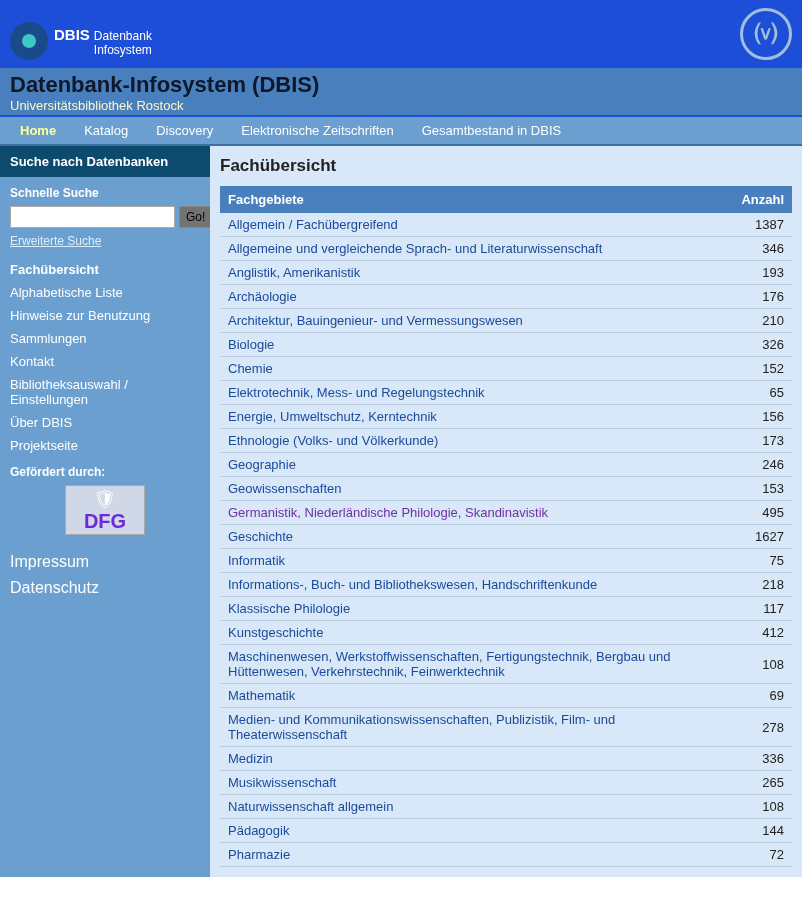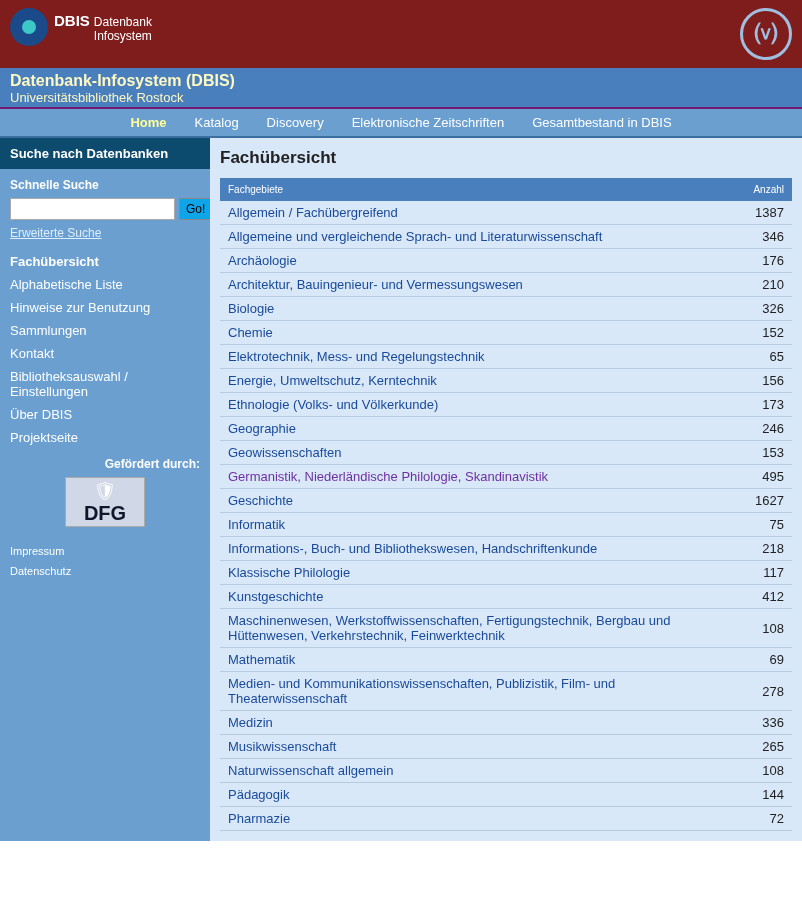--- a/index.html
+++ b/index.html
@@ -1,62 +1,62 @@
 <!DOCTYPE html>
 <html><head>
   <meta charset="utf-8">
   <style>
     * { margin: 0; padding: 0; box-sizing: border-box; }
     body { font-family: Arial, Helvetica, sans-serif; font-size: 13px; background: #fff; width: 802px; }
 
     
-    #header { background: #7f1d1d; padding: 8px 10px; display: flex; align-items: flex-start; justify-content: space-between; }
+    #header { background: #1d4ed8; padding: 8px 10px; display: flex; align-items: flex-end; justify-content: space-between; }
     #header-logo { display: flex; align-items: center; gap: 6px; }
     #header-logo .logo-circle { width: 38px; height: 38px; background: #1a4a8a; border-radius: 50%; display: flex; align-items: center; justify-content: center; }
     #header-logo .logo-circle .dot-teal { width: 14px; height: 14px; background: #3dc8c8; border-radius: 50%; }
     #header-logo .logo-text { color: white; font-weight: bold; font-size: 15px; }
     #header-right-logo { width: 52px; height: 52px; border: 3px solid #a0bfdf; border-radius: 50%; display: flex; align-items: center; justify-content: center; background: transparent; }
     #header-right-logo span { color: #a0bfdf; font-size: 22px; font-weight: bold; }
 
     #title-bar { background: #4a7fbd; padding: 4px 10px 2px 10px; }
-    #title-bar h1 { color: #fef9c3; font-size: 16px; font-weight: bold; }
+    #title-bar h1 { color: #0f172a; font-size: 22px; font-weight: bold; }
     #title-bar p { color: #fef9c3; font-size: 13px; }
 
     
-    #nav { background: #6a9fd0; border-top: 2px solid #701a75; border-bottom: 2px solid #3a6fa0; display: flex; gap: 0; padding: 0 6px; justify-content: center; }
+    #nav { background: #6a9fd0; border-top: 2px solid #1d4ed8; border-bottom: 2px solid #3a6fa0; display: flex; gap: 0; padding: 0 6px; }
     #nav a { color: white; text-decoration: none; padding: 6px 14px; font-size: 13px; display: inline-block; }
     #nav a.active { color: #ffff99; font-weight: bold; }
 
     
     #layout { display: flex; }
 
     
     #sidebar { width: 210px; min-width: 210px; background: #6a9fd0; padding: 0; }
     #sidebar-title { background: #0c4a6e; color: white; font-weight: bold; font-size: 13px; padding: 8px 10px; }
     #sidebar-section { padding: 4px 0; }
     #sidebar-section .section-title { color: white; font-weight: bold; font-size: 12px; padding: 5px 10px 2px 10px; }
     #quick-search { padding: 4px 10px 6px 10px; display: flex; gap: 4px; }
     #quick-search input { flex: 1; border: 1px solid #aaa; padding: 3px 4px; font-size: 12px; }
-    #quick-search button { background: #0ea5e9; border: 1px solid #888; font-size: 12px; padding: 2px 6px; cursor: pointer; }
+    #quick-search button { background: #737373; border: 1px solid #888; font-size: 12px; padding: 2px 6px; cursor: pointer; }
     #adv-search { color: #ddefff; font-size: 12px; padding: 0 10px 6px 10px; text-decoration: underline; cursor: pointer; display: block; }
     #sidebar-menu a { display: block; color: white; text-decoration: none; padding: 4px 10px; font-size: 13px; }
     #sidebar-menu .active { font-weight: bold; }
-    #sidebar-promo { padding: 8px 10px; color: white; font-size: 12px; text-align: right; }
+    #sidebar-promo { padding: 8px 10px; color: white; font-size: 12px; text-align: left; }
     #sidebar-promo .promo-label { font-weight: bold; font-size: 12px; }
     #dfg-logo { margin: 6px auto; width: 80px; height: 50px; background: #d0d8e8; border: 1px solid #aaa; display: flex; align-items: center; justify-content: center; flex-direction: column; }
     #dfg-logo .coat { font-size: 18px; }
-    #dfg-logo .dfg-text { color: #0f172a; font-size: 20px; font-weight: bold; }
-    #sidebar-footer a { display: block; color: white; text-decoration: none; padding: 4px 10px; font-size: 11px; }
+    #dfg-logo .dfg-text { color: #6d28d9; font-size: 20px; font-weight: bold; }
+    #sidebar-footer a { display: block; color: white; text-decoration: none; padding: 4px 10px; font-size: 16px; }
 
     
     #main { flex: 1; background: #d8e8f8; padding: 10px; }
     #main h2 { font-size: 17px; color: #222; margin-bottom: 10px; font-weight: bold; }
     #fach-table { width: 100%; border-collapse: collapse; background: #d8e8f8; }
     #fach-table thead tr { background: #4a7fbd; color: white; }
-    #fach-table thead th { padding: 6px 8px; text-align: left; font-size: 10px; font-weight: normal; }
+    #fach-table thead th { padding: 6px 8px; text-align: left; font-size: 13px; font-weight: bold; }
     #fach-table thead th.anzahl { text-align: right; }
     #fach-table tbody tr { border-bottom: 1px solid #b8ccdf; }
     #fach-table tbody td { padding: 4px 8px; font-size: 13px; }
     #fach-table tbody td a { color: #1a4a9a; text-decoration: none; }
     #fach-table tbody td a.purple { color: #7030a0; }
     #fach-table tbody td.anzahl { text-align: right; color: #222; }
   </style>
 </head>
 <body>
 
@@ -137,20 +137,24 @@
       <tbody id="fach-tbody">
       <tr>
             <td><a href="#">Allgemein / Fachübergreifend</a></td>
             <td class="anzahl">1387</td>
           </tr>
           <tr>
             <td><a href="#">Allgemeine und vergleichende Sprach- und Literaturwissenschaft</a></td>
             <td class="anzahl">346</td>
           </tr>
           <tr>
+            <td><a href="#">Anglistik, Amerikanistik</a></td>
+            <td class="anzahl">193</td>
+          </tr>
+          <tr>
             <td><a href="#">Archäologie</a></td>
             <td class="anzahl">176</td>
           </tr>
           <tr>
             <td><a href="#">Architektur, Bauingenieur- und Vermessungswesen</a></td>
             <td class="anzahl">210</td>
           </tr>
           <tr>
             <td><a href="#">Biologie</a></td>
             <td class="anzahl">326</td>

